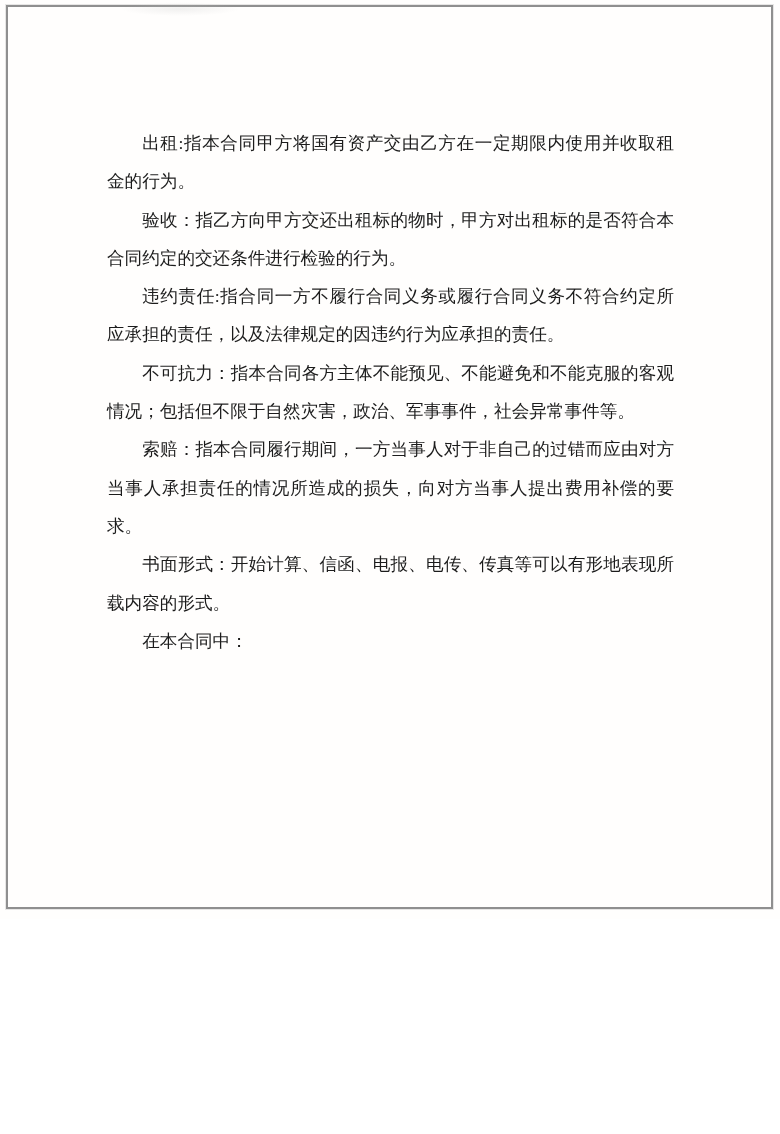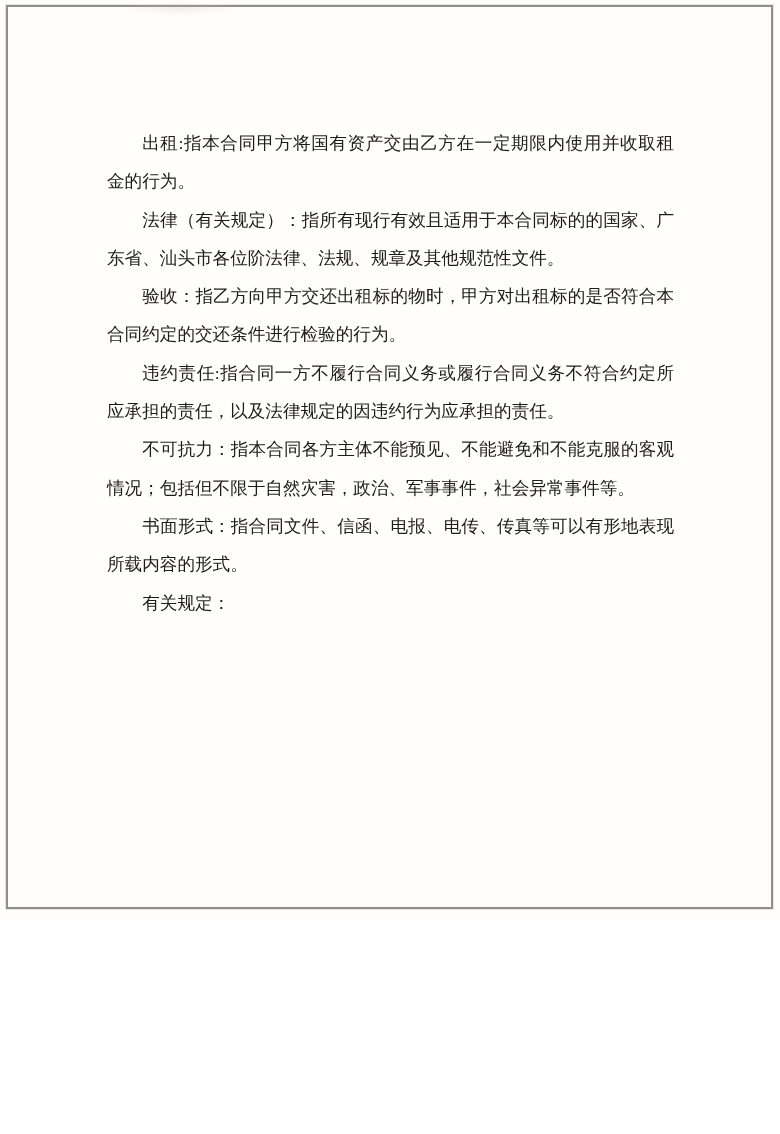--- a/index.html
+++ b/index.html
@@ -83,23 +83,23 @@
 
   <div class="scan-frame"></div>
 
   <div class="smudge smudge-a"></div>
   <div class="smudge smudge-b"></div>
   <div class="smudge smudge-c"></div>
   <div class="smudge smudge-d"></div>
 
   <div class="text-block">
     <p>出租:指本合同甲方将国有资产交由乙方在一定期限内使用并收取租金的行为。</p>
-    <p>法律（有关规定）：指所有现行有效且适用于本合同标的的国家、广东省、汕头市各位阶法律、法规、规章及其他规范性文件。</p>
     <p>验收：指乙方向甲方交还出租标的物时，甲方对出租标的是否符合本合同约定的交还条件进行检验的行为。</p>
     <p>违约责任:指合同一方不履行合同义务或履行合同义务不符合约定所应承担的责任，以及法律规定的因违约行为应承担的责任。</p>
     <p>不可抗力：指本合同各方主体不能预见、不能避免和不能克服的客观情况；包括但不限于自然灾害，政治、军事事件，社会异常事件等。</p>
-    <p>书面形式：指合同文件、信函、电报、电传、传真等可以有形地表现所载内容的形式。</p>
-    <p>有关规定：</p>
+    <p>索赔：指本合同履行期间，一方当事人对于非自己的过错而应由对方当事人承担责任的情况所造成的损失，向对方当事人提出费用补偿的要求。</p>
+    <p>书面形式：开始计算、信函、电报、电传、传真等可以有形地表现所载内容的形式。</p>
+    <p>在本合同中：</p>
   </div>
 
   <div class="page-number">2</div>
 
 </div>
 
 </body></html>

